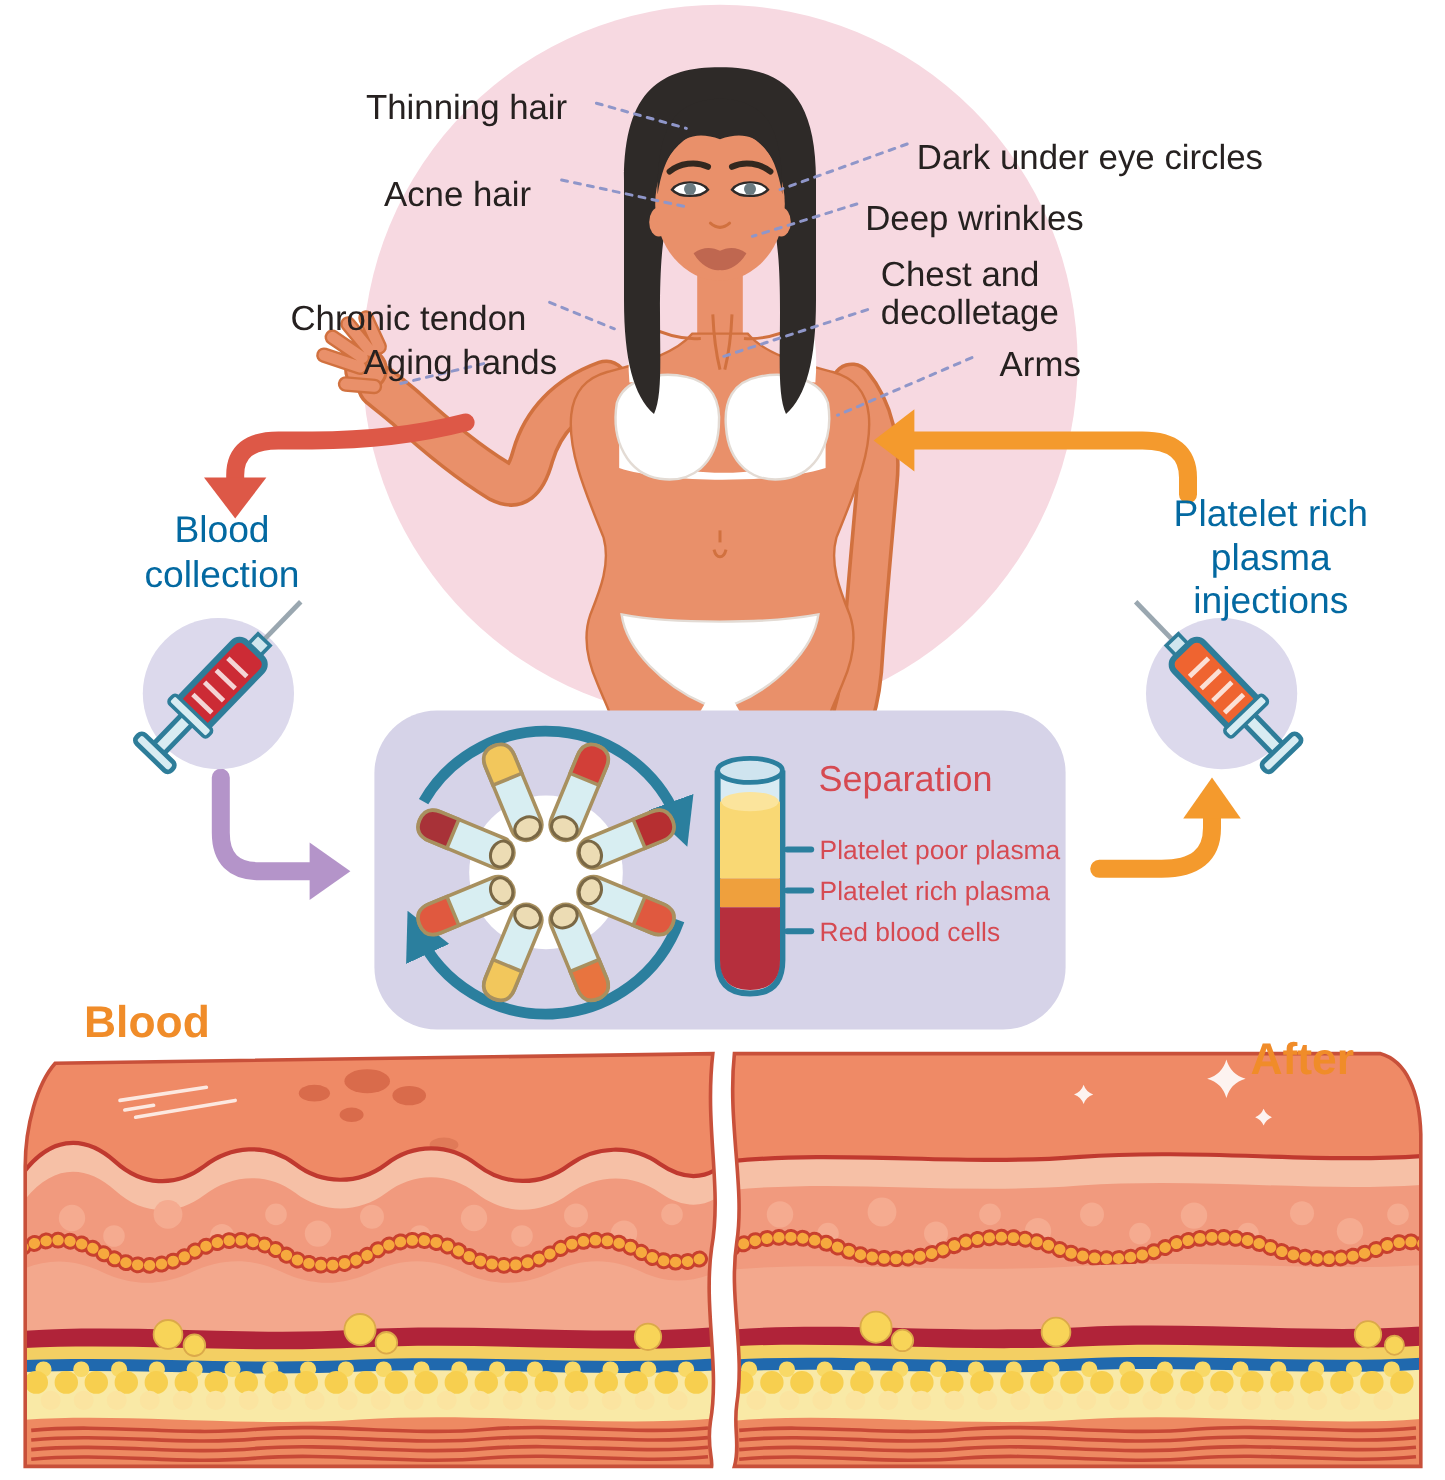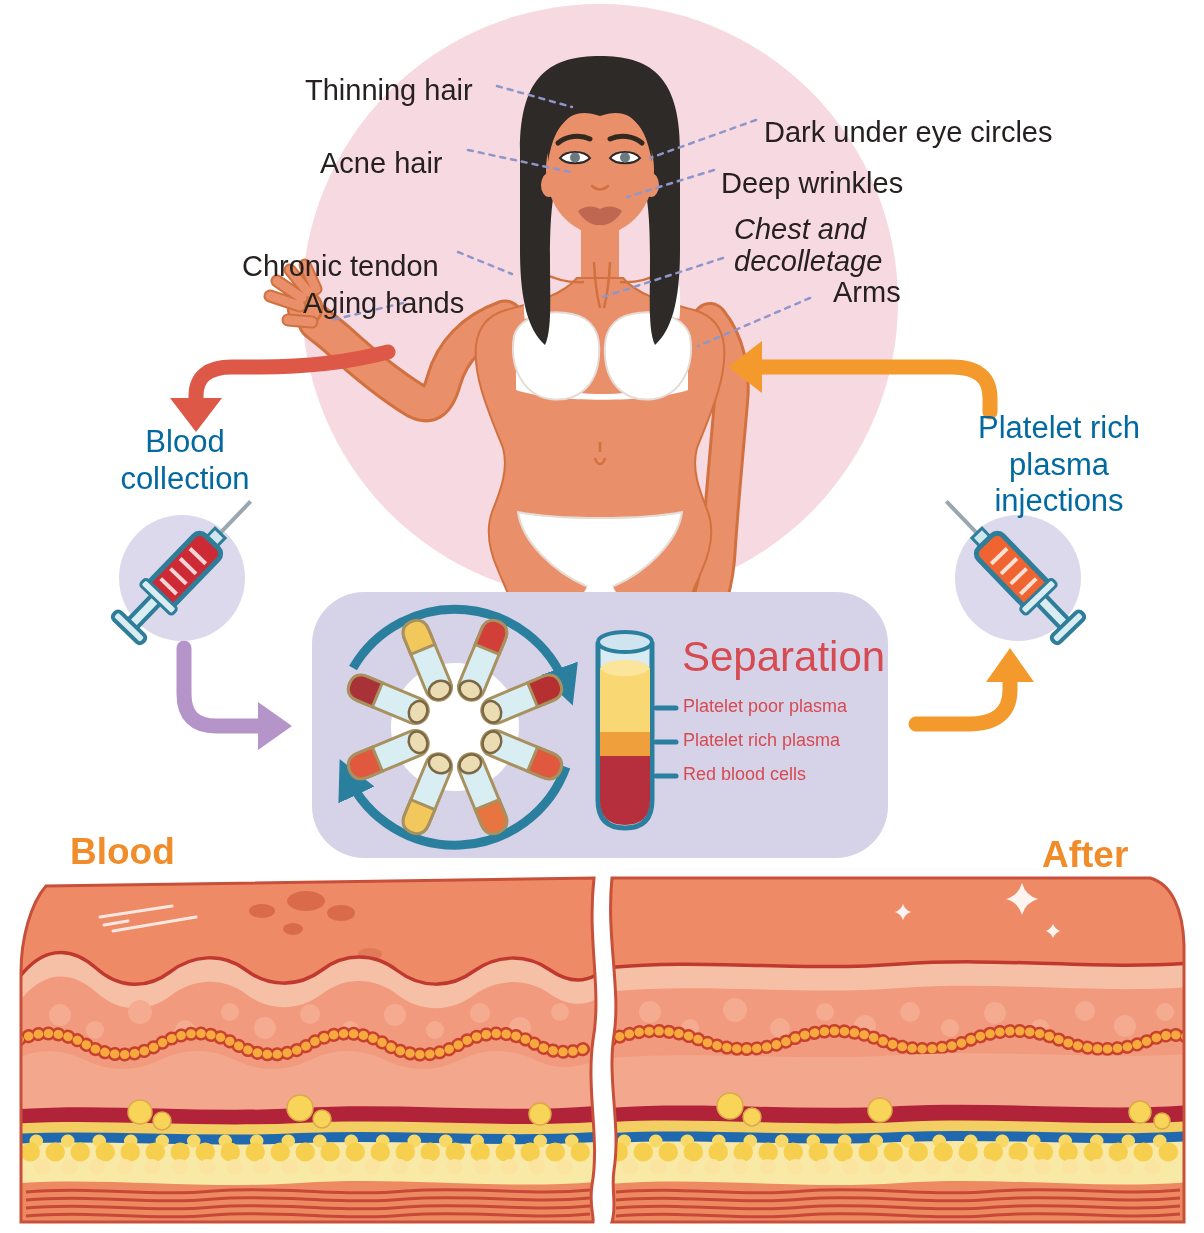--- a/index.html
+++ b/index.html
@@ -2,24 +2,24 @@
 <html><head>
 <meta charset="utf-8">
 <style>
   html,body{margin:0;padding:0;background:#fff;}
   #canvas{
     position:relative;width:1204px;height:1233px;background:#ffffff;
     font-family:"Liberation Sans", sans-serif;overflow:hidden;
   }
   #art{position:absolute;left:0;top:0;width:1204px;height:1233px;}
   .lbl{position:absolute;color:#262120;font-size:29px;line-height:1.12;white-space:nowrap;margin-top:16px;}
-  .lbl.wrap{white-space:normal;font-style:italic;}
+  .lbl.wrap{white-space:normal;}
   .step{position:absolute;color:#0369a1;font-size:31px;line-height:1.18;text-align:center;white-space:normal;}
-  .sep-title{position:absolute;color:#d64a52;font-size:42px;white-space:nowrap;}
-  .sep-layer{position:absolute;color:#d64a52;font-size:18px;white-space:nowrap;}
+  .sep-title{position:absolute;color:#d64a52;font-size:30px;white-space:nowrap;}
+  .sep-layer{position:absolute;color:#d64a52;font-size:22px;white-space:nowrap;}
   .ba{position:absolute;color:#f08c29;font-size:37px;font-weight:600;white-space:nowrap;}
 </style>
 </head>
 <body>
 
 <div id="canvas">
 
 <svg id="art" viewBox="0 0 1204 1233">
   <defs>
     <marker id="tealArrow" viewBox="0 0 10 10" refX="5" refY="5" markerWidth="4.4" markerHeight="4.4" orient="auto">
@@ -364,26 +364,26 @@
   </g>
 </svg>
 
 <div class="lbl" style="left:305px;top:58px;">Thinning hair</div>
 <div class="lbl" style="left:320px;top:131px;">Acne hair</div>
 <div class="lbl" style="left:764px;top:100px;">Dark under eye circles</div>
 <div class="lbl" style="left:721px;top:151px;">Deep wrinkles</div>
 <div class="lbl" style="left:242px;top:234px;">Chronic tendon</div>
 <div class="lbl" style="left:303px;top:271px;">Aging hands</div>
 <div class="lbl wrap" style="left:734px;top:197px;width:172px;">Chest and decolletage</div>
-<div class="lbl" style="left:833px;top:260px;">Arms</div>
+<div class="lbl" style="left:833px;top:272px;">Arms</div>
 
 <div class="step" style="left:90px;top:424px;width:190px;">Blood collection</div>
 <div class="step" style="left:959px;top:410px;width:200px;">Platelet rich plasma injections</div>
 
 <div class="sep-title" style="left:682px;top:633px;">Separation</div>
 <div class="sep-layer" style="left:683px;top:696px;">Platelet poor plasma</div>
 <div class="sep-layer" style="left:683px;top:730px;">Platelet rich plasma</div>
 <div class="sep-layer" style="left:683px;top:764px;">Red blood cells</div>
 
 <div class="ba" style="left:70px;top:831px;">Blood</div>
-<div class="ba" style="left:1042px;top:834px;">After</div>
+<div class="ba" style="left:1042px;top:862px;">After</div>
 
 </div>
 
 </body></html>

